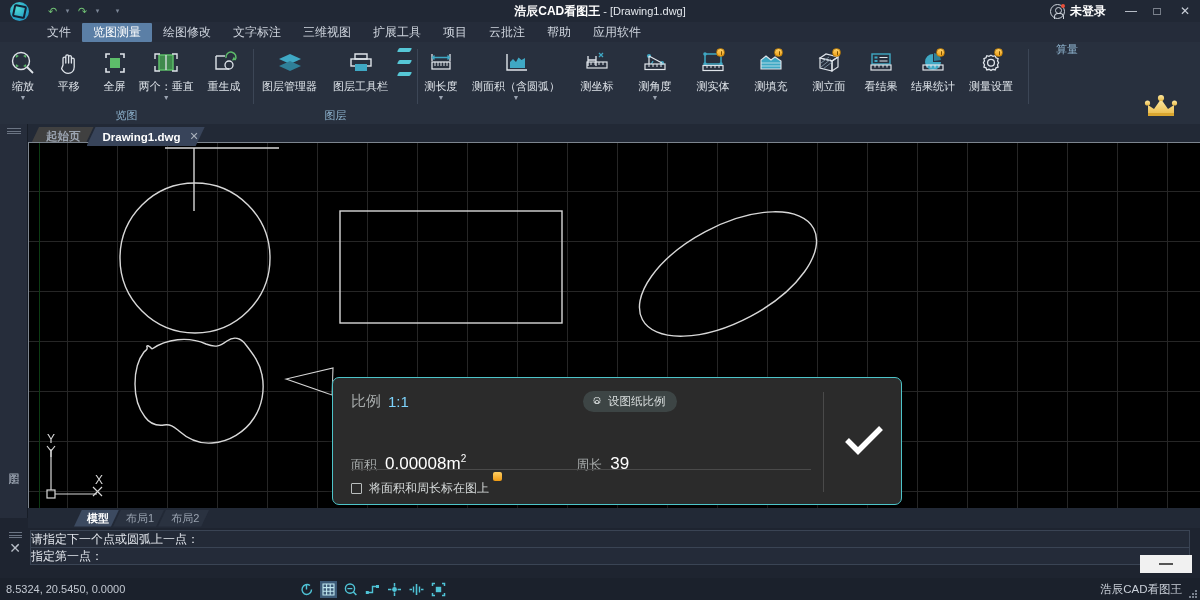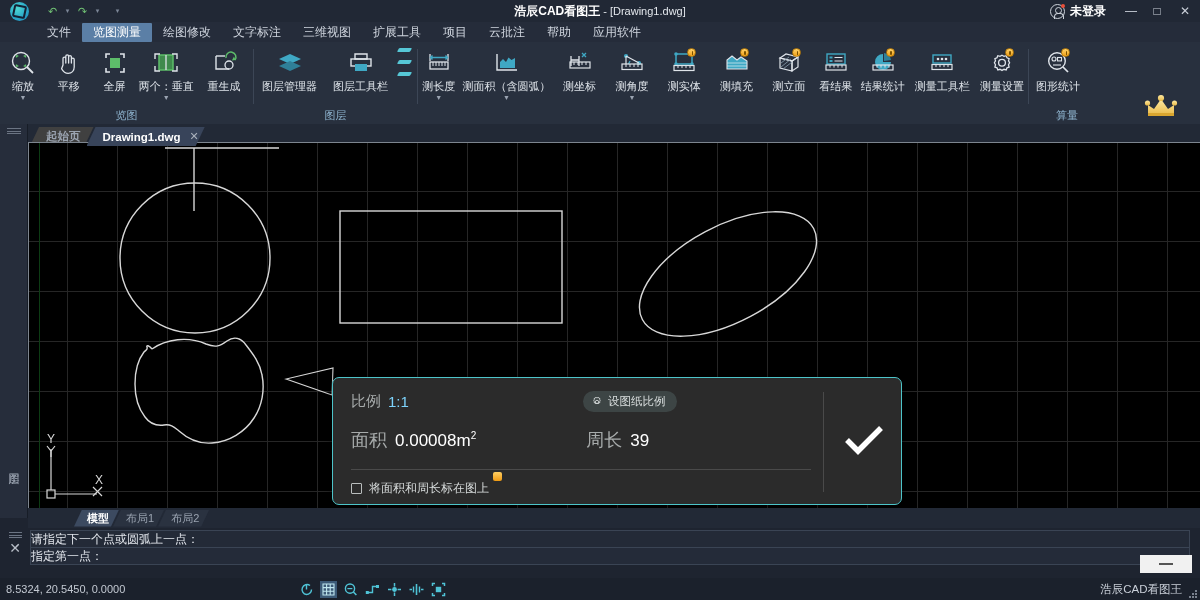--- a/index.html
+++ b/index.html
@@ -194,21 +194,21 @@
   .mdlg-row1 { position: absolute; left: 18px; top: 14px; display: flex; align-items: center; }
   .m-lab { font-size: 15px; color: #a7abab; }
   .m-val { font-size: 15px; color: #7dd3fc; margin-left: 7px; }
   .scalebtn {
     position: absolute; left: 250px; top: 13px; height: 21px; padding: 0 11px 0 8px;
     background: #3d4545; border-radius: 11px; display: flex; align-items: center; gap: 5px;
     font-size: 11.5px; color: #d9dede;
   }
   .gear { width: 12px; height: 12px; }
   .mdlg-row2 { position: absolute; left: 18px; top: 50px; right: 130px; display: flex; }
-  .m-lab2 { font-size: 18px; color: #a7abab; }
+  .m-lab2 { font-size: 13px; color: #a7abab; margin-top: 28px; }
   .m-big { font-size: 17px; color: #ffffff; margin-left: 8px; font-weight: 500; }
   .m-big sup { font-size: 10px; vertical-align: super; }
   .col2 { margin-left: 110px; display: flex; align-items: baseline; }
   .mdlg-hr {
     position: absolute; left: 18px; top: 91px; width: 460px; height: 1px; background: #4a4a4a;
   }
   .mdlg-chk { position: absolute; left: 18px; top: 102px; display: flex; align-items: center; }
   .chkbox {
     width: 11px; height: 11px; border: 1.3px solid #b9bdbd; border-radius: 1px; margin-right: 7px;
   }
@@ -543,65 +543,37 @@
                 <path d="M14 4a8 8 0 108 8h-8z" fill="#3fa8c4"></path>
                 <path d="M15 3a8 8 0 017 7l-7 1z" fill="#2f7f98"></path>
                 <rect x="4" y="15" width="20" height="5" fill="none" stroke="#dfe4ea" stroke-width="1.2"></rect>
                 <path d="M8 15v2.6 M12 15v2.6 M16 15v2.6 M20 15v2.6" stroke="#dfe4ea" stroke-width="1"></path>
               </svg>
               <span class="badge"></span>
             </div>
             <div class="rlabel">结果统计</div>
           </div>
 
-          <div class="ritem xwide">
-            <div class="ricon">
-              <svg width="28" height="26" viewBox="0 0 28 26">
-                <rect x="5" y="5" width="18" height="8" fill="none" stroke="#3fa8c4" stroke-width="1.4"></rect>
-                <circle cx="10" cy="9" r="1.3" fill="#dfe4ea"></circle>
-                  <circle cx="14" cy="9" r="1.3" fill="#dfe4ea"></circle>
-                  <circle cx="18" cy="9" r="1.3" fill="#dfe4ea"></circle>
-                <rect x="4" y="14.5" width="20" height="5" fill="none" stroke="#dfe4ea" stroke-width="1.2"></rect>
-                <path d="M8 14.5v2.6 M12 14.5v2.6 M16 14.5v2.6 M20 14.5v2.6" stroke="#dfe4ea" stroke-width="1"></path>
-              </svg>
-            </div>
-            <div class="rlabel">测量工具栏</div>
-          </div>
 
           <div class="ritem wide">
             <div class="ricon">
               <svg width="28" height="26" viewBox="0 0 28 26">
                 <path d="M14 5.2l2 1.1 2.2-.6.8 2.1 2.1.8-.6 2.2 1.1 2-1.1 2 .6 2.2-2.1.8-.8 2.1-2.2-.6-2 1.1-2-1.1-2.2.6-.8-2.1-2.1-.8.6-2.2-1.1-2 1.1-2-.6-2.2 2.1-.8.8-2.1 2.2.6z" fill="none" stroke="#dfe4ea" stroke-width="1.3"></path>
                 <circle cx="14" cy="12.8" r="3.4" fill="none" stroke="#dfe4ea" stroke-width="1.3"></circle>
               </svg>
               <span class="badge"></span>
             </div>
             <div class="rlabel">测量设置</div>
           </div>
         </div>
       </div>
 
       <div class="rgroup-sep"></div>
 
       <div class="rgroup" style="width:76px">
-        <div class="rgroup-items">
-          <div class="ritem wide">
-            <div class="ricon">
-              <svg width="28" height="26" viewBox="0 0 28 26">
-                <circle cx="13" cy="11" r="8.3" fill="none" stroke="#dfe4ea" stroke-width="1.4"></circle>
-                <circle cx="10" cy="9" r="2" fill="none" stroke="#dfe4ea" stroke-width="1.1"></circle>
-                <rect x="13.5" y="7.5" width="4" height="3.4" fill="none" stroke="#dfe4ea" stroke-width="1.1"></rect>
-                <path d="M9 15h8" stroke="#dfe4ea" stroke-width="1.1"></path>
-                <line x1="19" y1="17" x2="24" y2="22" stroke="#dfe4ea" stroke-width="1.7"></line>
-              </svg>
-              <span class="badge"></span>
-            </div>
-            <div class="rlabel">图形统计</div>
-          </div>
-        </div>
         <div class="rgroup-title">算量</div>
       </div>
     </div>
 
     <div class="vip-wrap">
       <div class="crown">
         <svg width="40" height="28" viewBox="0 0 40 28">
           <defs>
               <linearGradient id="gld" x1="0" y1="0" x2="0" y2="1">
             <stop offset="0" stop-color="#ffeaa3"></stop>

